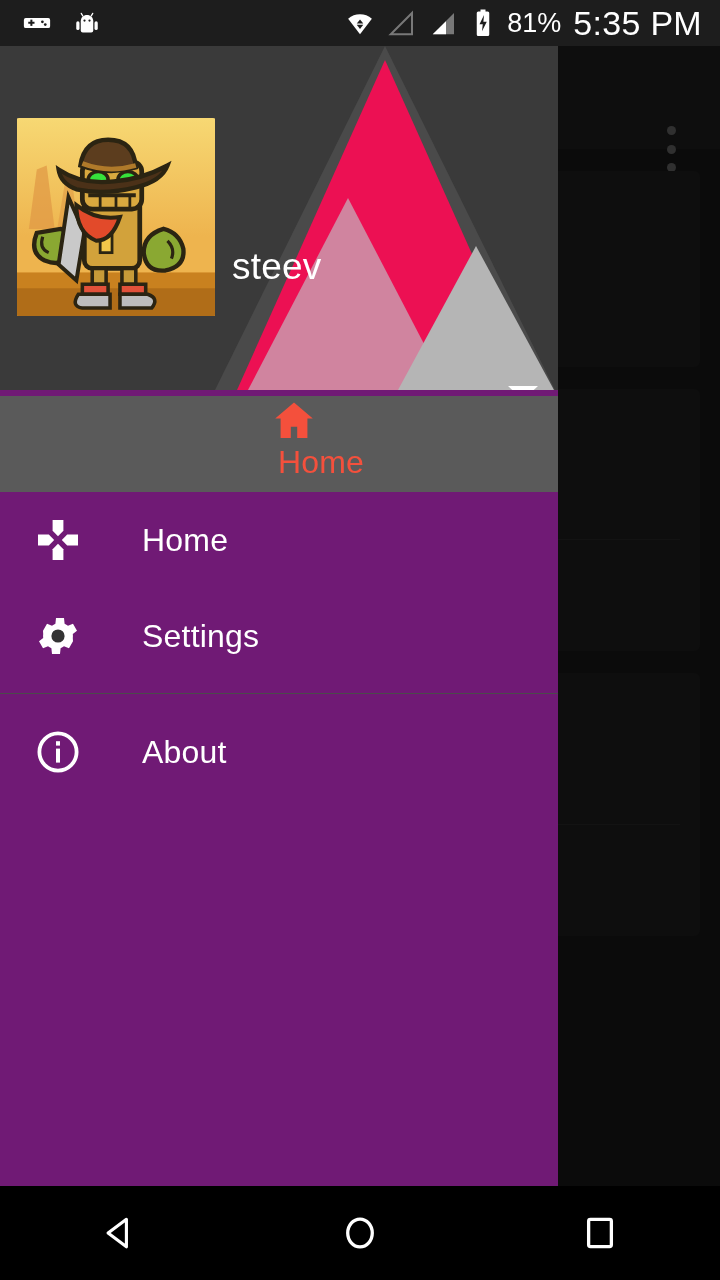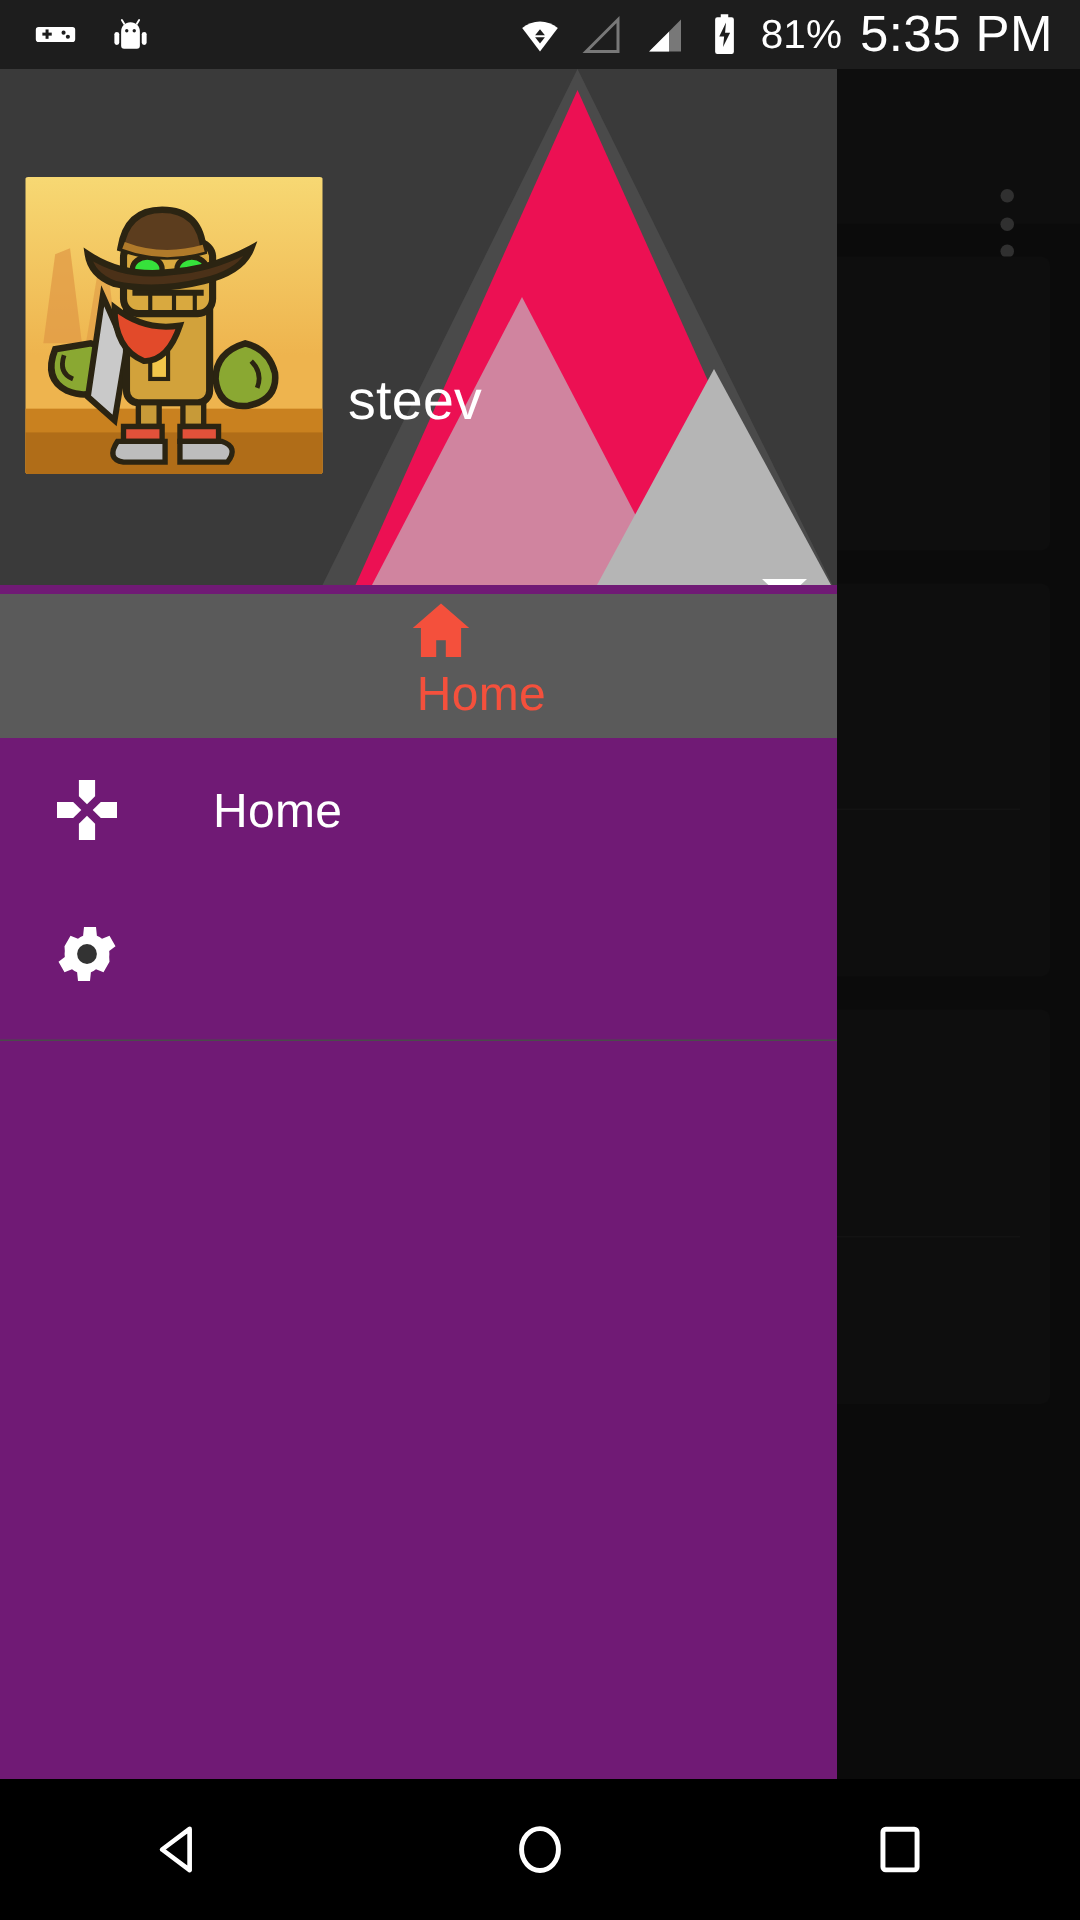--- a/index.html
+++ b/index.html
@@ -301,24 +301,35 @@
         <span class="nav-label">Home</span>
       </div>
 
       <div class="nav-item">
         <span class="nav-icon">
           <svg width="48" height="48" viewBox="0 0 24 24">
             <path fill="#ffffff" d="M19.4 13a7.8 7.8 0 0 0 0-2l2.1-1.6-2-3.5-2.5 1a7.6 7.6 0 0 0-1.7-1L15 3h-4l-.3 2.9a7.6 7.6 0 0 0-1.7 1l-2.5-1-2 3.5L4.6 11a7.8 7.8 0 0 0 0 2l-2.1 1.6 2 3.5 2.5-1a7.6 7.6 0 0 0 1.7 1L9 21h4l.3-2.9a7.6 7.6 0 0 0 1.7-1l2.5 1 2-3.5z"></path>
             <circle cx="12" cy="12" r="3.3" fill="#333333"></circle>
           </svg>
         </span>
+        <span class="nav-label">Settings</span>
       </div>
 
       <div class="nav-divider"></div>
 
+      <div class="nav-item">
+        <span class="nav-icon">
+          <svg width="48" height="48" viewBox="0 0 24 24">
+            <circle cx="12" cy="12" r="9.3" fill="none" stroke="#ffffff" stroke-width="1.9"></circle>
+            <rect x="11" y="10.3" width="2" height="7" fill="#ffffff"></rect>
+            <rect x="11" y="6.6" width="2" height="2.2" fill="#ffffff"></rect>
+          </svg>
+        </span>
+        <span class="nav-label">About</span>
+      </div>
 
     </div>
   </div>
 
   <div id="navbar">
     <div class="navbtn">
       <svg width="44" height="44" viewBox="0 0 24 24">
         <path fill="none" stroke="#ffffff" stroke-width="1.7" stroke-linejoin="round" d="M15.5 4.5 5.5 12l10 7.5z"></path>
       </svg>
     </div>

